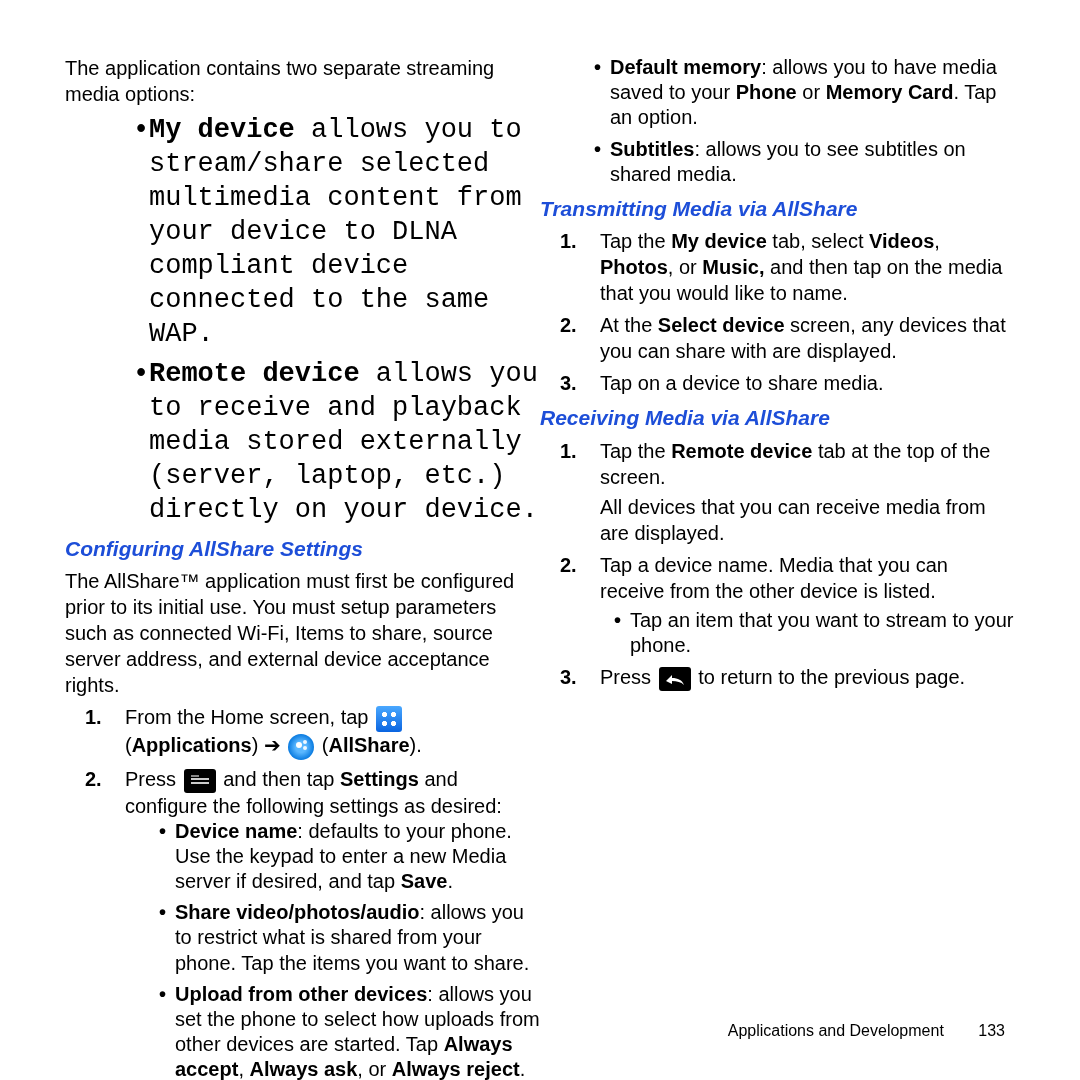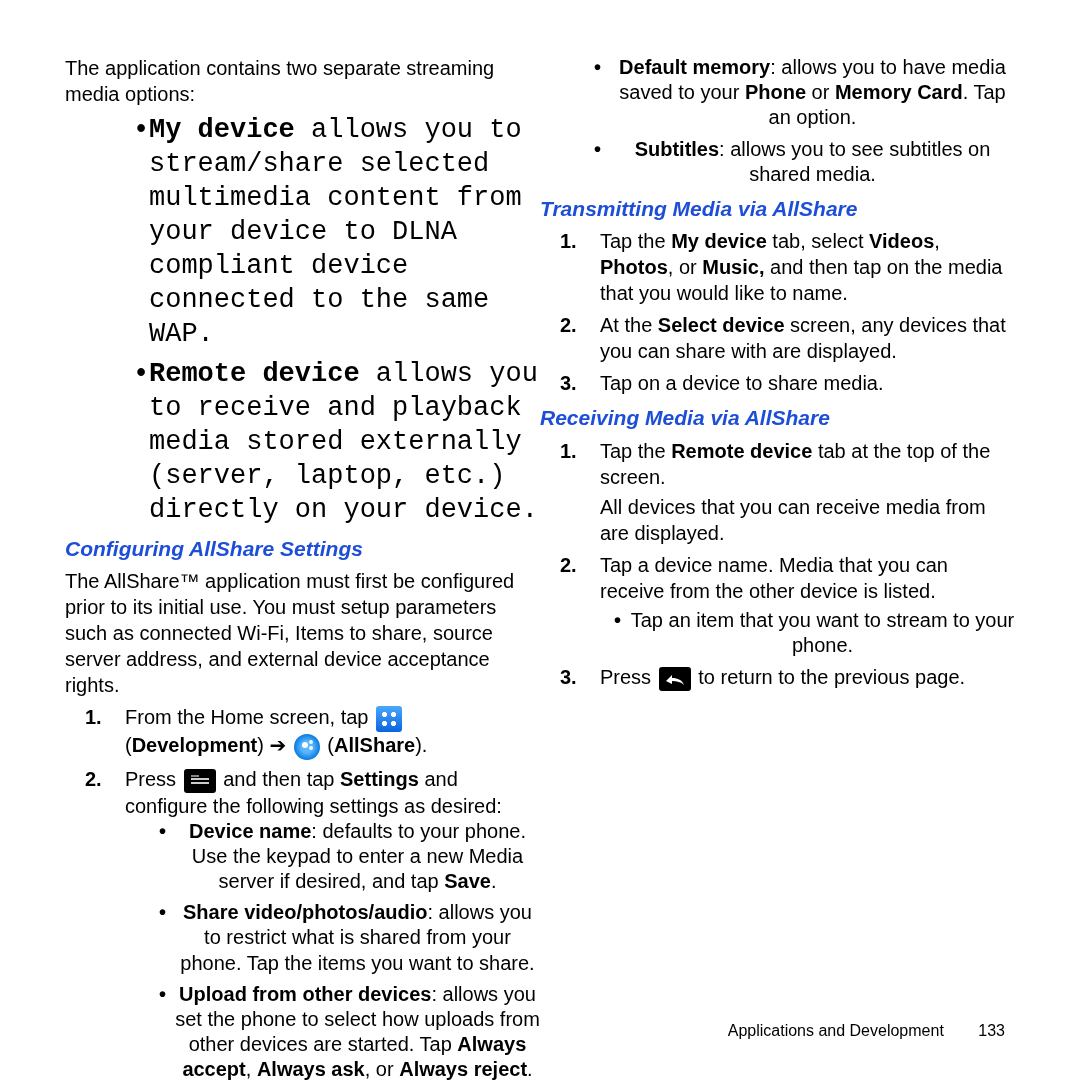--- a/index.html
+++ b/index.html
@@ -33,21 +33,20 @@
     font-family: Liberation Mono, monospace;
     font-size: 27px;
   }
   ul.bullets li { position: relative; margin-bottom: 6px; padding-left: 14px; line-height:1.26;}
   ul.bullets li::before { content: "•"; position: absolute; left: -2px; top:0; font-weight:bold;}
   ul.inner {
     list-style: none;
     padding-left: 36px;
     font-family: "Arial Narrow", Arial, sans-serif;
     font-size: 20px;
-    text-align: center;
   }
   ul.inner li { position: relative; margin-bottom: 6px; padding-left: 14px; line-height:1.26; }
   ul.inner li::before { content: "•"; position: absolute; left: -2px; top:0; font-weight:bold; }
   ol.steps { list-style: none; padding-left: 20px; }
   ol.steps > li { position: relative; padding-left: 40px; margin-bottom: 6px; }
   ol.steps > li .num { position: absolute; left: 0; top: 0; font-weight: bold; }
   .b { font-weight: bold; }
   .icon-apps {
     display: inline-block; vertical-align: middle;
     width: 26px; height: 26px;
@@ -114,21 +113,21 @@
       <li><span class="b">My device</span><span> allows you to stream/share selected multimedia content from your device to DLNA compliant device connected to the same WAP.</span></li>
       <li><span class="b">Remote device</span><span> allows you to receive and playback media stored externally (server, laptop, etc.) directly on your device.</span></li>
     </ul>
 
     <div class="heading">Configuring AllShare Settings</div>
     <p>The AllShare™ application must first be configured prior to its initial use. You must setup parameters such as connected Wi-Fi, Items to share, source server address, and external device acceptance rights.</p>
 
     <ol class="steps">
       <li><span class="num">1.</span>
         <span>From the Home screen, tap </span><span class="icon-apps"></span><br>
-        <span>(</span><span class="b">Development</span><span>) ➔ </span><span class="icon-allshare"></span><span> (</span><span class="b">AllShare</span><span>).</span>
+        <span>(</span><span class="b">Applications</span><span>) ➔ </span><span class="icon-allshare"></span><span> (</span><span class="b">AllShare</span><span>).</span>
       </li>
       <li><span class="num">2.</span>
         <span>Press </span><span class="icon-menu"></span><span> and then tap </span><span class="b">Settings</span><span> and configure the following settings as desired:</span>
         <ul class="inner">
           <li><span class="b">Device name</span><span>: defaults to your phone. Use the keypad to enter a new Media server if desired, and tap </span><span class="b">Save</span><span>.</span></li>
           <li><span class="b">Share video/photos/audio</span><span>: allows you to restrict what is shared from your phone. Tap the items you want to share.</span></li>
           <li><span class="b">Upload from other devices</span><span>: allows you set the phone to select how uploads from other devices are started. Tap </span><span class="b">Always accept</span><span>, </span><span class="b">Always ask</span><span>, or </span><span class="b">Always reject</span><span>.</span></li>
         </ul>
       </li>
     </ol>

